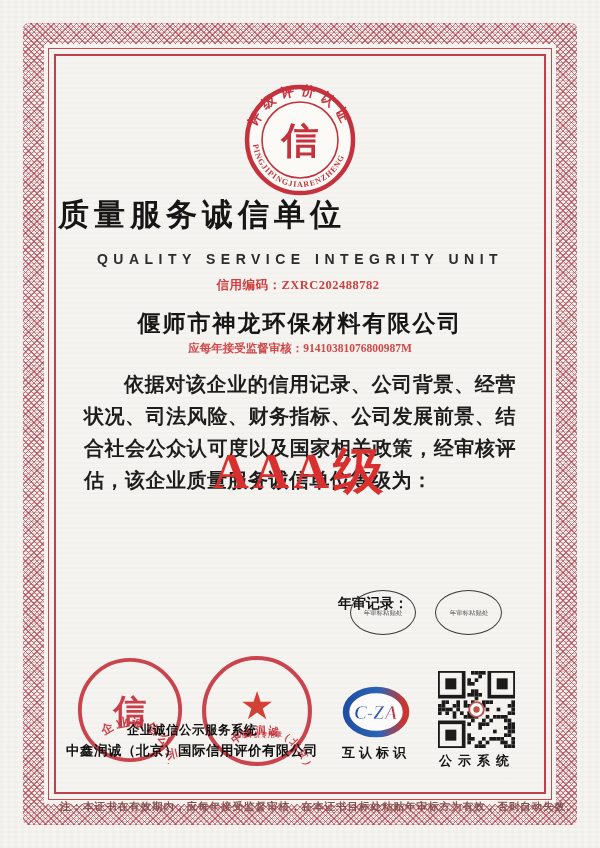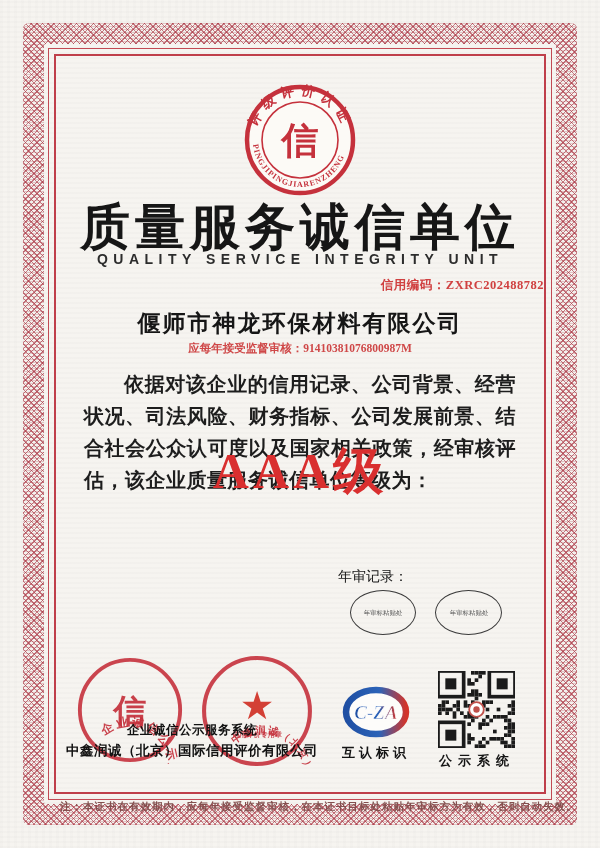--- a/index.html
+++ b/index.html
@@ -24,46 +24,46 @@
     border-radius:6px;
   }
   .lace-cover{position:absolute;inset:21px;background:#f6f4f0;border-radius:2px;
     background:
       repeating-linear-gradient(0deg, rgba(60,60,70,.018) 0 2px, transparent 2px 5px),
       #f6f4f0;}
   .frame-thin{position:absolute;inset:48px;border:1px solid #c24a54;pointer-events:none;}
   .frame-main{position:absolute;inset:54px;border:2px solid #bf3f4a;pointer-events:none;}
   
   .top-seal{left:244px;top:84px;width:112px;height:112px;}
-  .cert-title{left:58px;top:194px;width:484px;text-align:center;
-    font-size:50px;font-weight:900;letter-spacing:5px;color:#161616;
+  .cert-title{left:58px;top:194px;width:484px;text-align:left;
+    font-size:31px;font-weight:900;letter-spacing:5px;color:#161616;
     font-family:"Liberation Sans", sans-serif;}
   .cert-subtitle{left:58px;top:251px;width:484px;text-align:center;
     font-size:14px;font-weight:700;letter-spacing:5.5px;color:#2c2c2c;}
-  .credit-line{left:64px;top:277px;width:480px;text-align:right;
+  .credit-line{left:58px;top:277px;width:480px;text-align:center;
     font-size:12.5px;font-weight:700;color:#d04040;
     font-family:"Liberation Serif", serif;letter-spacing:.5px;}
   
   .company-name{left:58px;top:308px;width:484px;text-align:center;
     font-size:23px;font-weight:800;letter-spacing:2px;color:#161616;}
   .uscc-line{left:58px;top:341px;width:484px;text-align:center;
     font-size:11.5px;font-weight:700;color:#cf4848;
     font-family:"Liberation Serif", serif;}
   
   .body-para{left:84px;top:368px;width:432px;
     font-size:20px;font-weight:700;line-height:1.6;color:#1d1d1d;
     text-align:justify;text-indent:2em;letter-spacing:.5px;}
   .rating{left:58px;top:438px;width:484px;text-align:center;
     font-size:50px;font-weight:900;color:#d92f2f;letter-spacing:4px;
     font-family:"Liberation Serif", serif;}
   
   .details{left:84px;top:546px;width:270px;}
   .detail-row{font-size:13px;font-weight:700;color:#141414;margin-bottom:8.5px;white-space:nowrap;}
   .detail-row .lbl{margin-right:2px;}
-  .annual-label{left:338px;top:568px;font-size:14px;font-weight:400;color:#141414;}
+  .annual-label{left:338px;top:595px;font-size:14px;font-weight:700;color:#141414;}
   .sticker{border:1.5px solid #3a3a3a;border-radius:50%;
     display:flex;align-items:center;justify-content:center;}
   .sticker-1{left:350px;top:590px;width:64px;height:43px;}
   .sticker-2{left:435px;top:590px;width:65px;height:43px;}
   .sticker span{font-size:7px;color:#5a5a5a;transform:scale(.92);white-space:nowrap;}
   
   .seal-left{left:76px;top:656px;width:108px;height:108px;}
   .seal-right{left:200px;top:654px;width:114px;height:114px;}
   .org-lines{left:58px;top:722px;width:268px;text-align:center;}
   .org-line-1{font-size:12.5px;font-weight:800;color:#121212;letter-spacing:.5px;}

